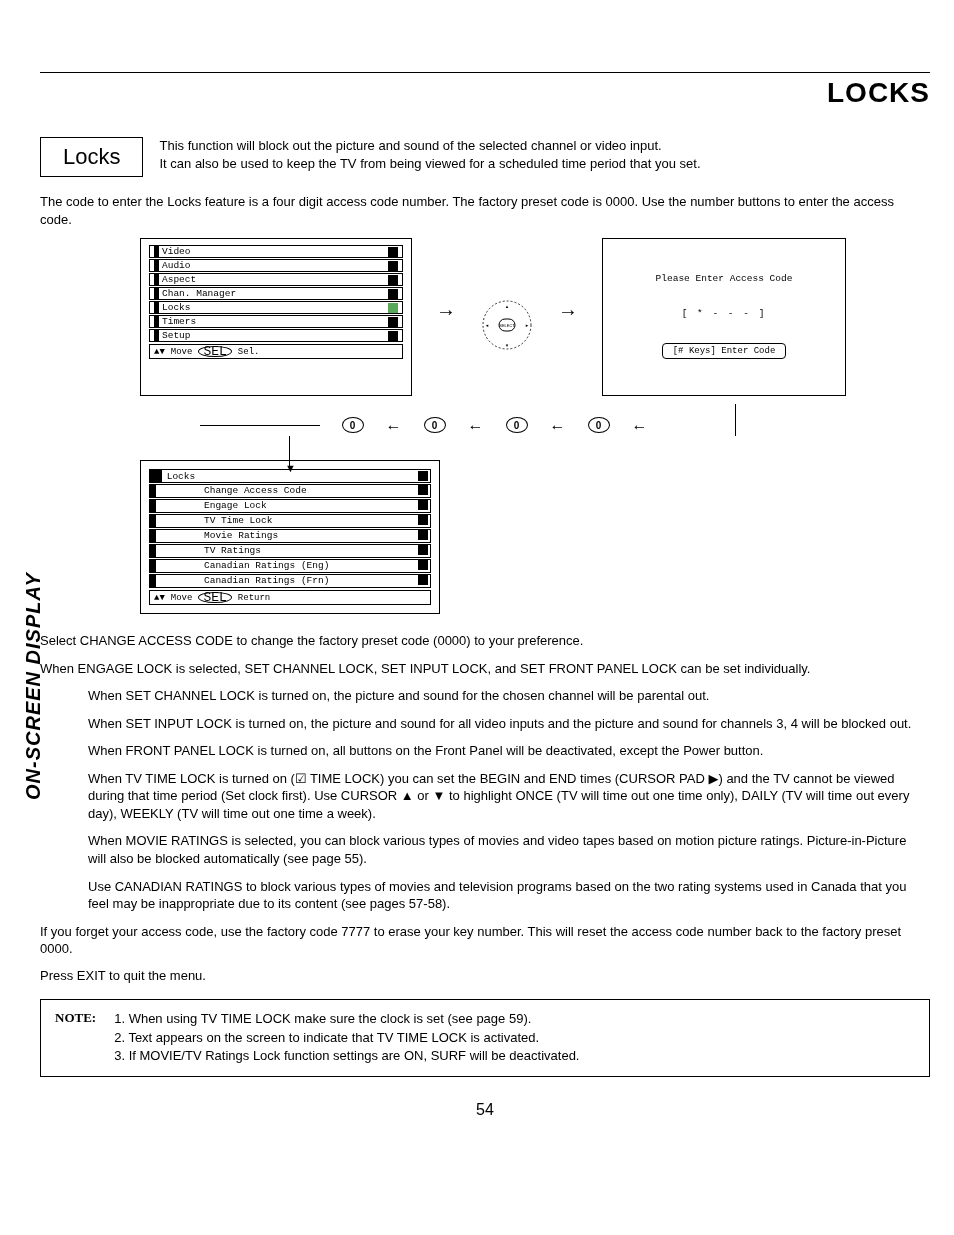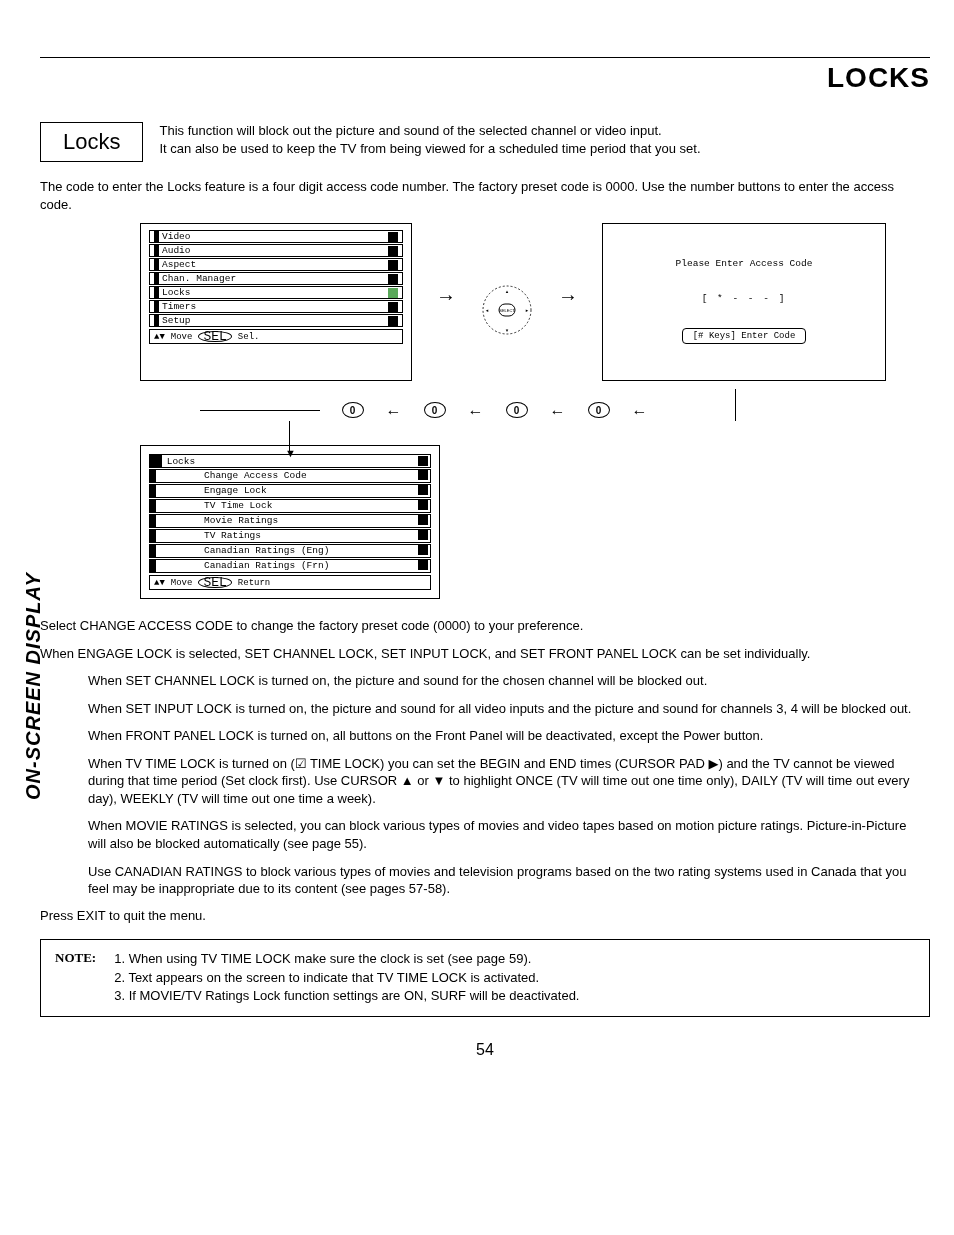--- a/index.html
+++ b/index.html
@@ -1,27 +1,27 @@
 <!DOCTYPE html>
 <html><head>
 <meta charset="utf-8">
 <style>
   * { box-sizing: border-box; margin: 0; padding: 0; }
   body { font-family: Arial, Helvetica, sans-serif; font-size: 13px; color: #000; background: #fff; }
-  .page { width: 954px; height: 1235px; padding: 57px 24px 24px 40px; position: relative; border-radius: 26px; }
+  .page { width: 954px; height: 1235px; padding: 72px 24px 24px 40px; position: relative; border-radius: 26px; }
   .top-rule { border-top: 1px solid #000; margin-bottom: 4px; }
   .header-title { text-align: right; font-size: 28px; font-weight: bold; letter-spacing: 1px; margin-bottom: 28px; }
   .section-head { display: flex; align-items: flex-start; gap: 16px; margin-bottom: 16px; }
   .title-box { border: 1px solid #000; padding: 6px 22px; font-family: "Lucida Sans", "Trebuchet MS", sans-serif; font-size: 22px; }
   .intro-text { flex: 1; line-height: 1.35; }
   .para { margin: 10px 12px 10px 0; line-height: 1.35; }
   .diagram-zone { margin: 10px 0 16px 0; }
   .row1 { display: flex; align-items: flex-start; gap: 24px; padding-left: 100px; }
   .osd-panel { border: 1px solid #000; width: 272px; height: 158px; padding: 6px 8px; font-family: "Courier New", monospace; font-size: 9.5px; position: relative; }
-  .osd-panel-r { border: 1px solid #000; width: 284px; height: 158px; padding: 14px 10px; font-family: "Courier New", monospace; font-size: 9.5px; text-align: center; }
+  .osd-panel-r { border: 1px solid #000; width: 244px; height: 158px; padding: 14px 10px; font-family: "Courier New", monospace; font-size: 9.5px; text-align: center; }
   .menu-item { display: flex; justify-content: space-between; align-items: center; border: 1px solid #000; margin-bottom: 1px; padding: 0 4px; height: 13px; line-height: 13px; }
   .menu-item.sel .tab { background: #5aa85a; }
   .tab { width: 10px; height: 10px; background: #000; display: inline-block; }
   .black-tab-left { width: 5px; height: 12px; background: #000; display: inline-block; margin-right: 3px; vertical-align: middle; }
   .menu-label { flex: 1; }
   .menu-footer { border: 1px solid #000; padding: 1px 4px; margin-top: 2px; font-size: 9px; display:flex; gap:6px; align-items:center;}
   .arrow-col { display: flex; align-items: center; justify-content: center; padding-top: 60px; gap: 6px; }
   .arrow { font-size: 20px; }
   .remote-svg { width: 54px; height: 54px; }
   .access-code-line { margin: 24px 0; letter-spacing: 2px; }
@@ -206,26 +206,27 @@
         <span>Return</span>
       </div>
     </div>
   </div>
 
   <div class="side-label">ON-SCREEN DISPLAY</div>
 
   <div class="body-section">
     <div class="para">Select CHANGE ACCESS CODE to change the factory preset code (0000) to your preference.</div>
     <div class="para">When ENGAGE LOCK is selected, SET CHANNEL LOCK, SET INPUT LOCK, and SET FRONT PANEL LOCK can be set individually.</div>
-    <div class="para indent">When SET CHANNEL LOCK is turned on, the picture and sound for the chosen channel will be blocked out.</div>
+    <div class="para indent">When SET CHANNEL LOCK is turned on, the picture and sound for the chosen channel will be parental out.</div>
     <div class="para indent">When SET INPUT LOCK is turned on, the picture and sound for all video inputs and the picture and sound for channels 3, 4 will be blocked out.</div>
     <div class="para indent">When FRONT PANEL LOCK is turned on, all buttons on the Front Panel will be deactivated, except the Power button.</div>
     <div class="para indent">When TV TIME LOCK is turned on (☑ TIME LOCK) you can set the BEGIN and END times (CURSOR PAD ▶) and the TV cannot be viewed during that time period (Set clock first). Use CURSOR ▲ or ▼ to highlight ONCE (TV will time out one time only), DAILY (TV will time out every day), WEEKLY (TV will time out one time a week).</div>
     <div class="para indent">When MOVIE RATINGS is selected, you can block various types of movies and video tapes based on motion picture ratings.  Picture-in-Picture will also be blocked automatically (see page 55).</div>
     <div class="para indent">Use CANADIAN RATINGS to block various types of movies and television programs based on the two rating systems used in Canada that you feel may be inappropriate due to its content (see pages 57-58).</div>
+    <div class="para">If you forget your access code, use the factory code 7777 to erase your key number. This will reset the access code number back to the factory preset 0000.</div>
     <div>Press EXIT to quit the menu.</div>
 
     <div class="note-box">
       <div class="note-label">NOTE:</div>
       <div class="note-list">
         <div>1. When using TV TIME LOCK make sure the clock is set (see page 59).</div>
         <div>2. Text appears on the screen to indicate that TV TIME LOCK is activated.</div>
         <div>3. If MOVIE/TV Ratings Lock function settings are ON, SURF will be deactivated.</div>
       </div>
     </div>

